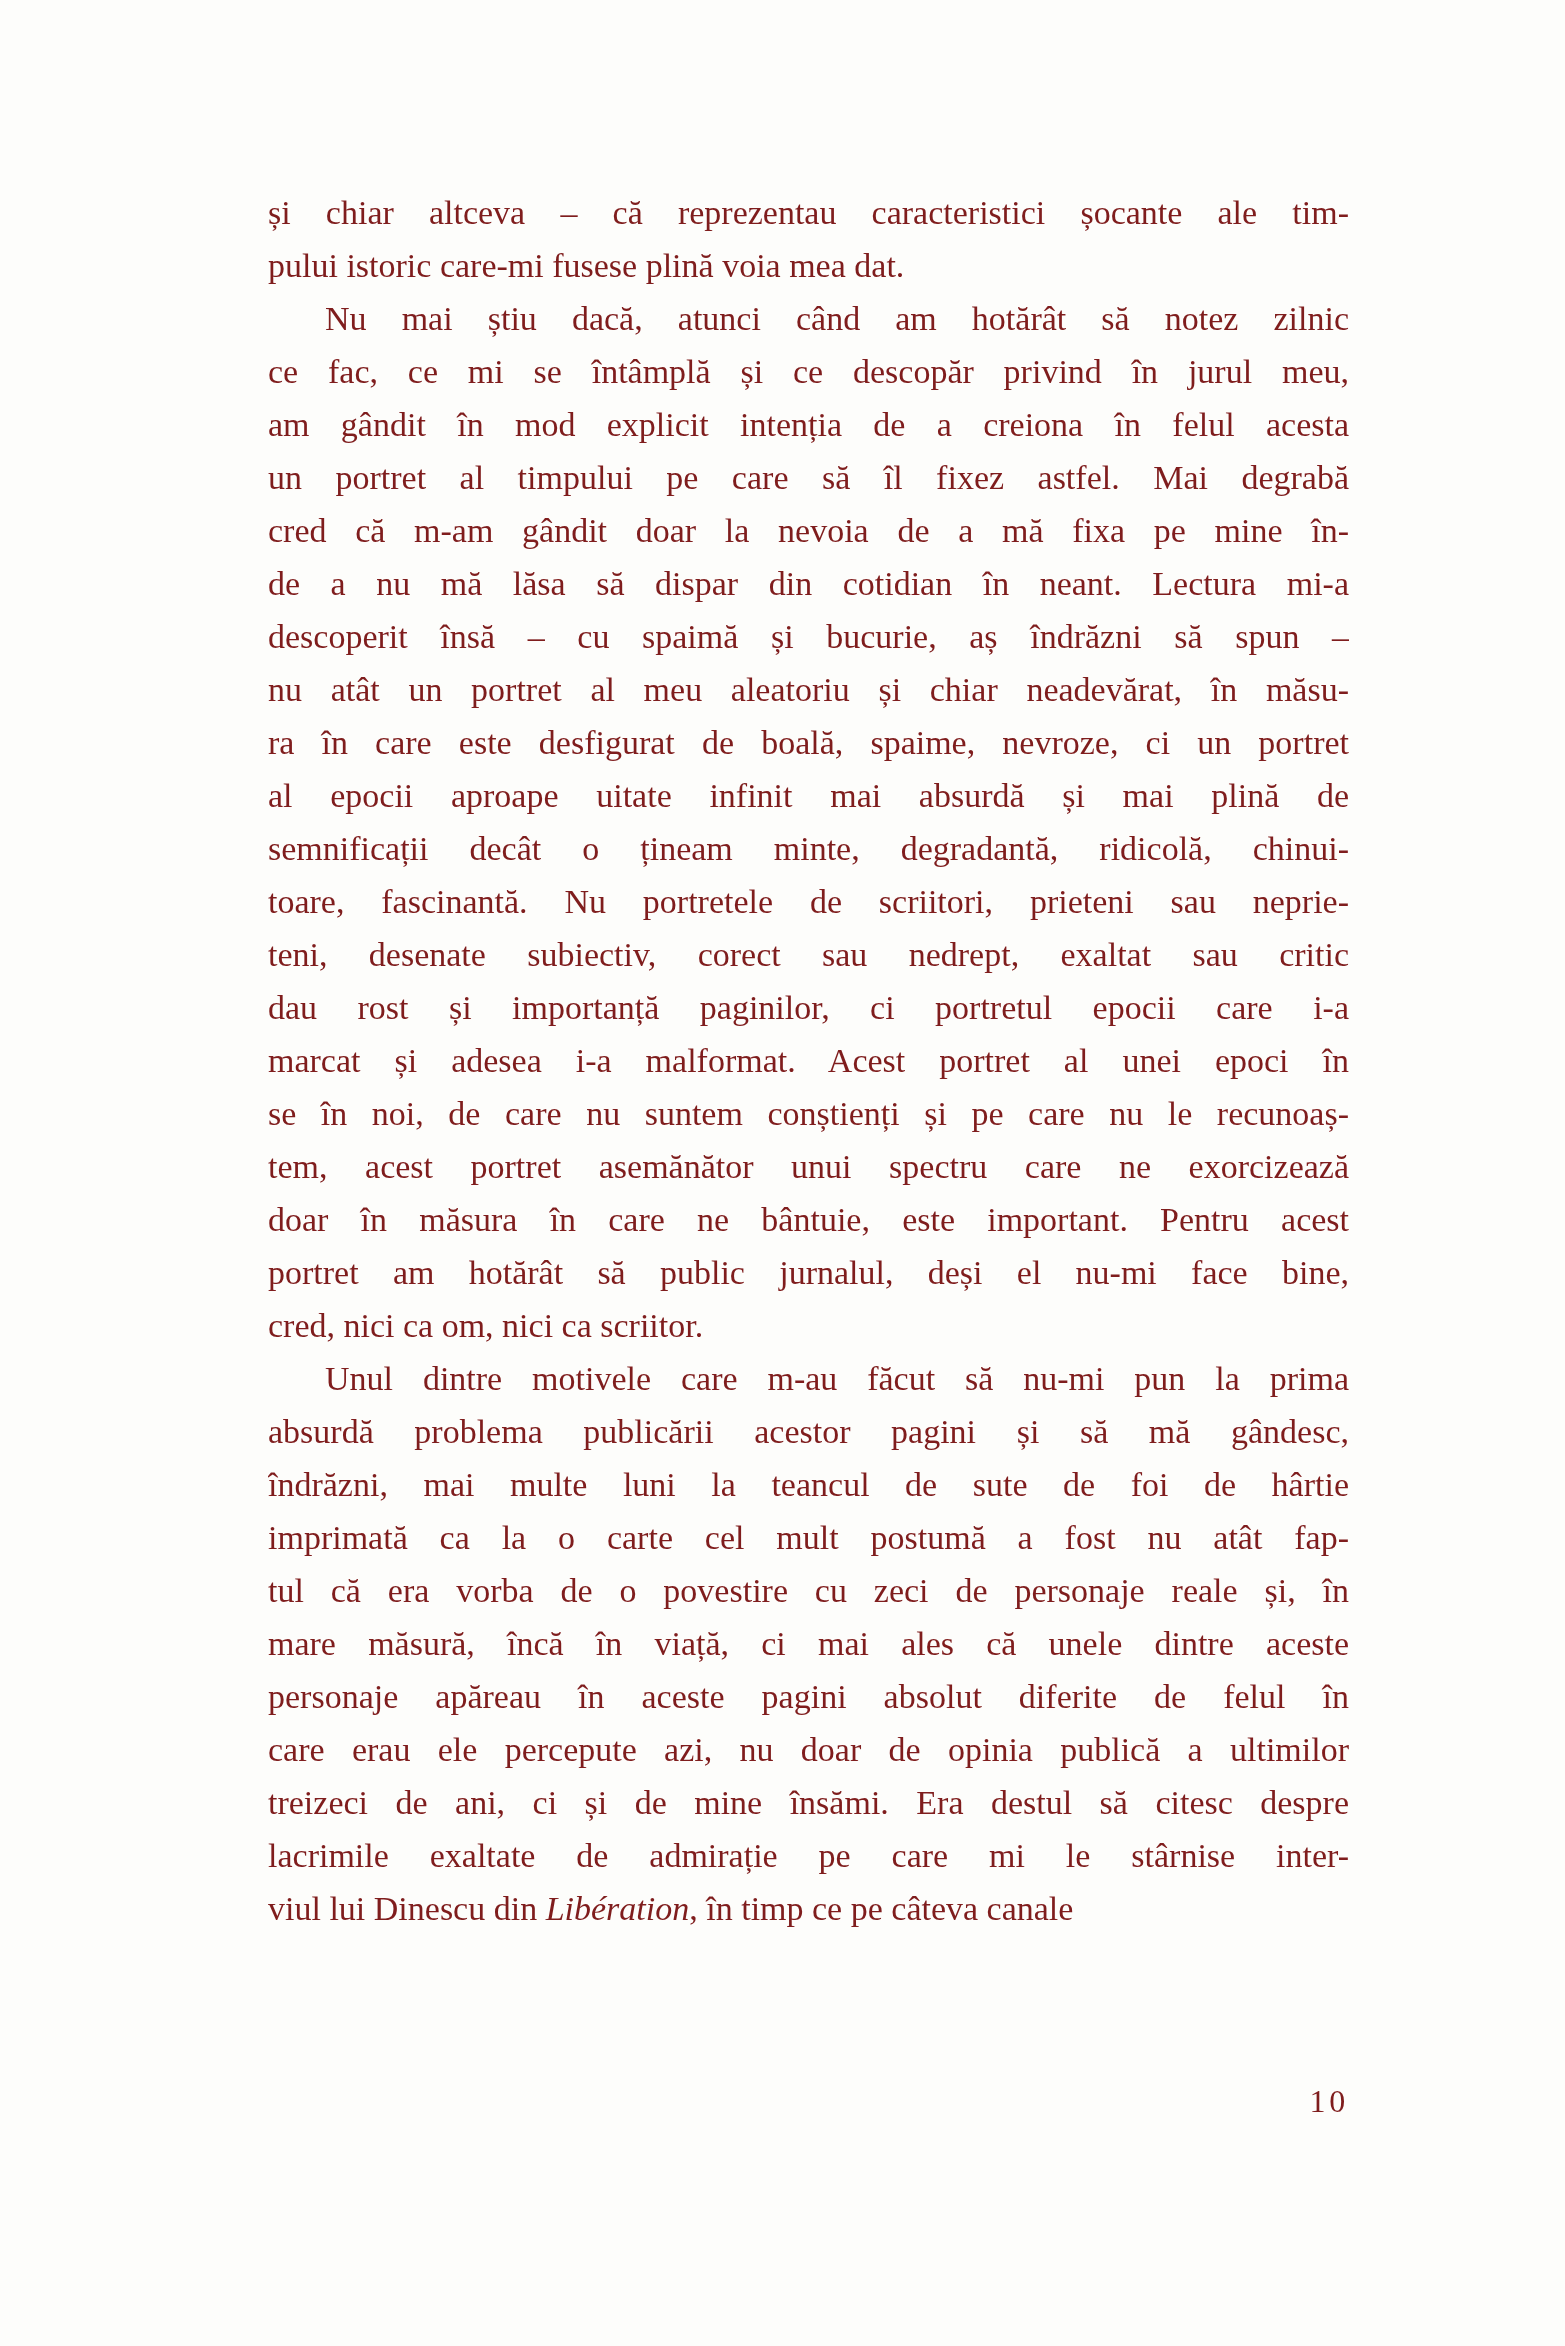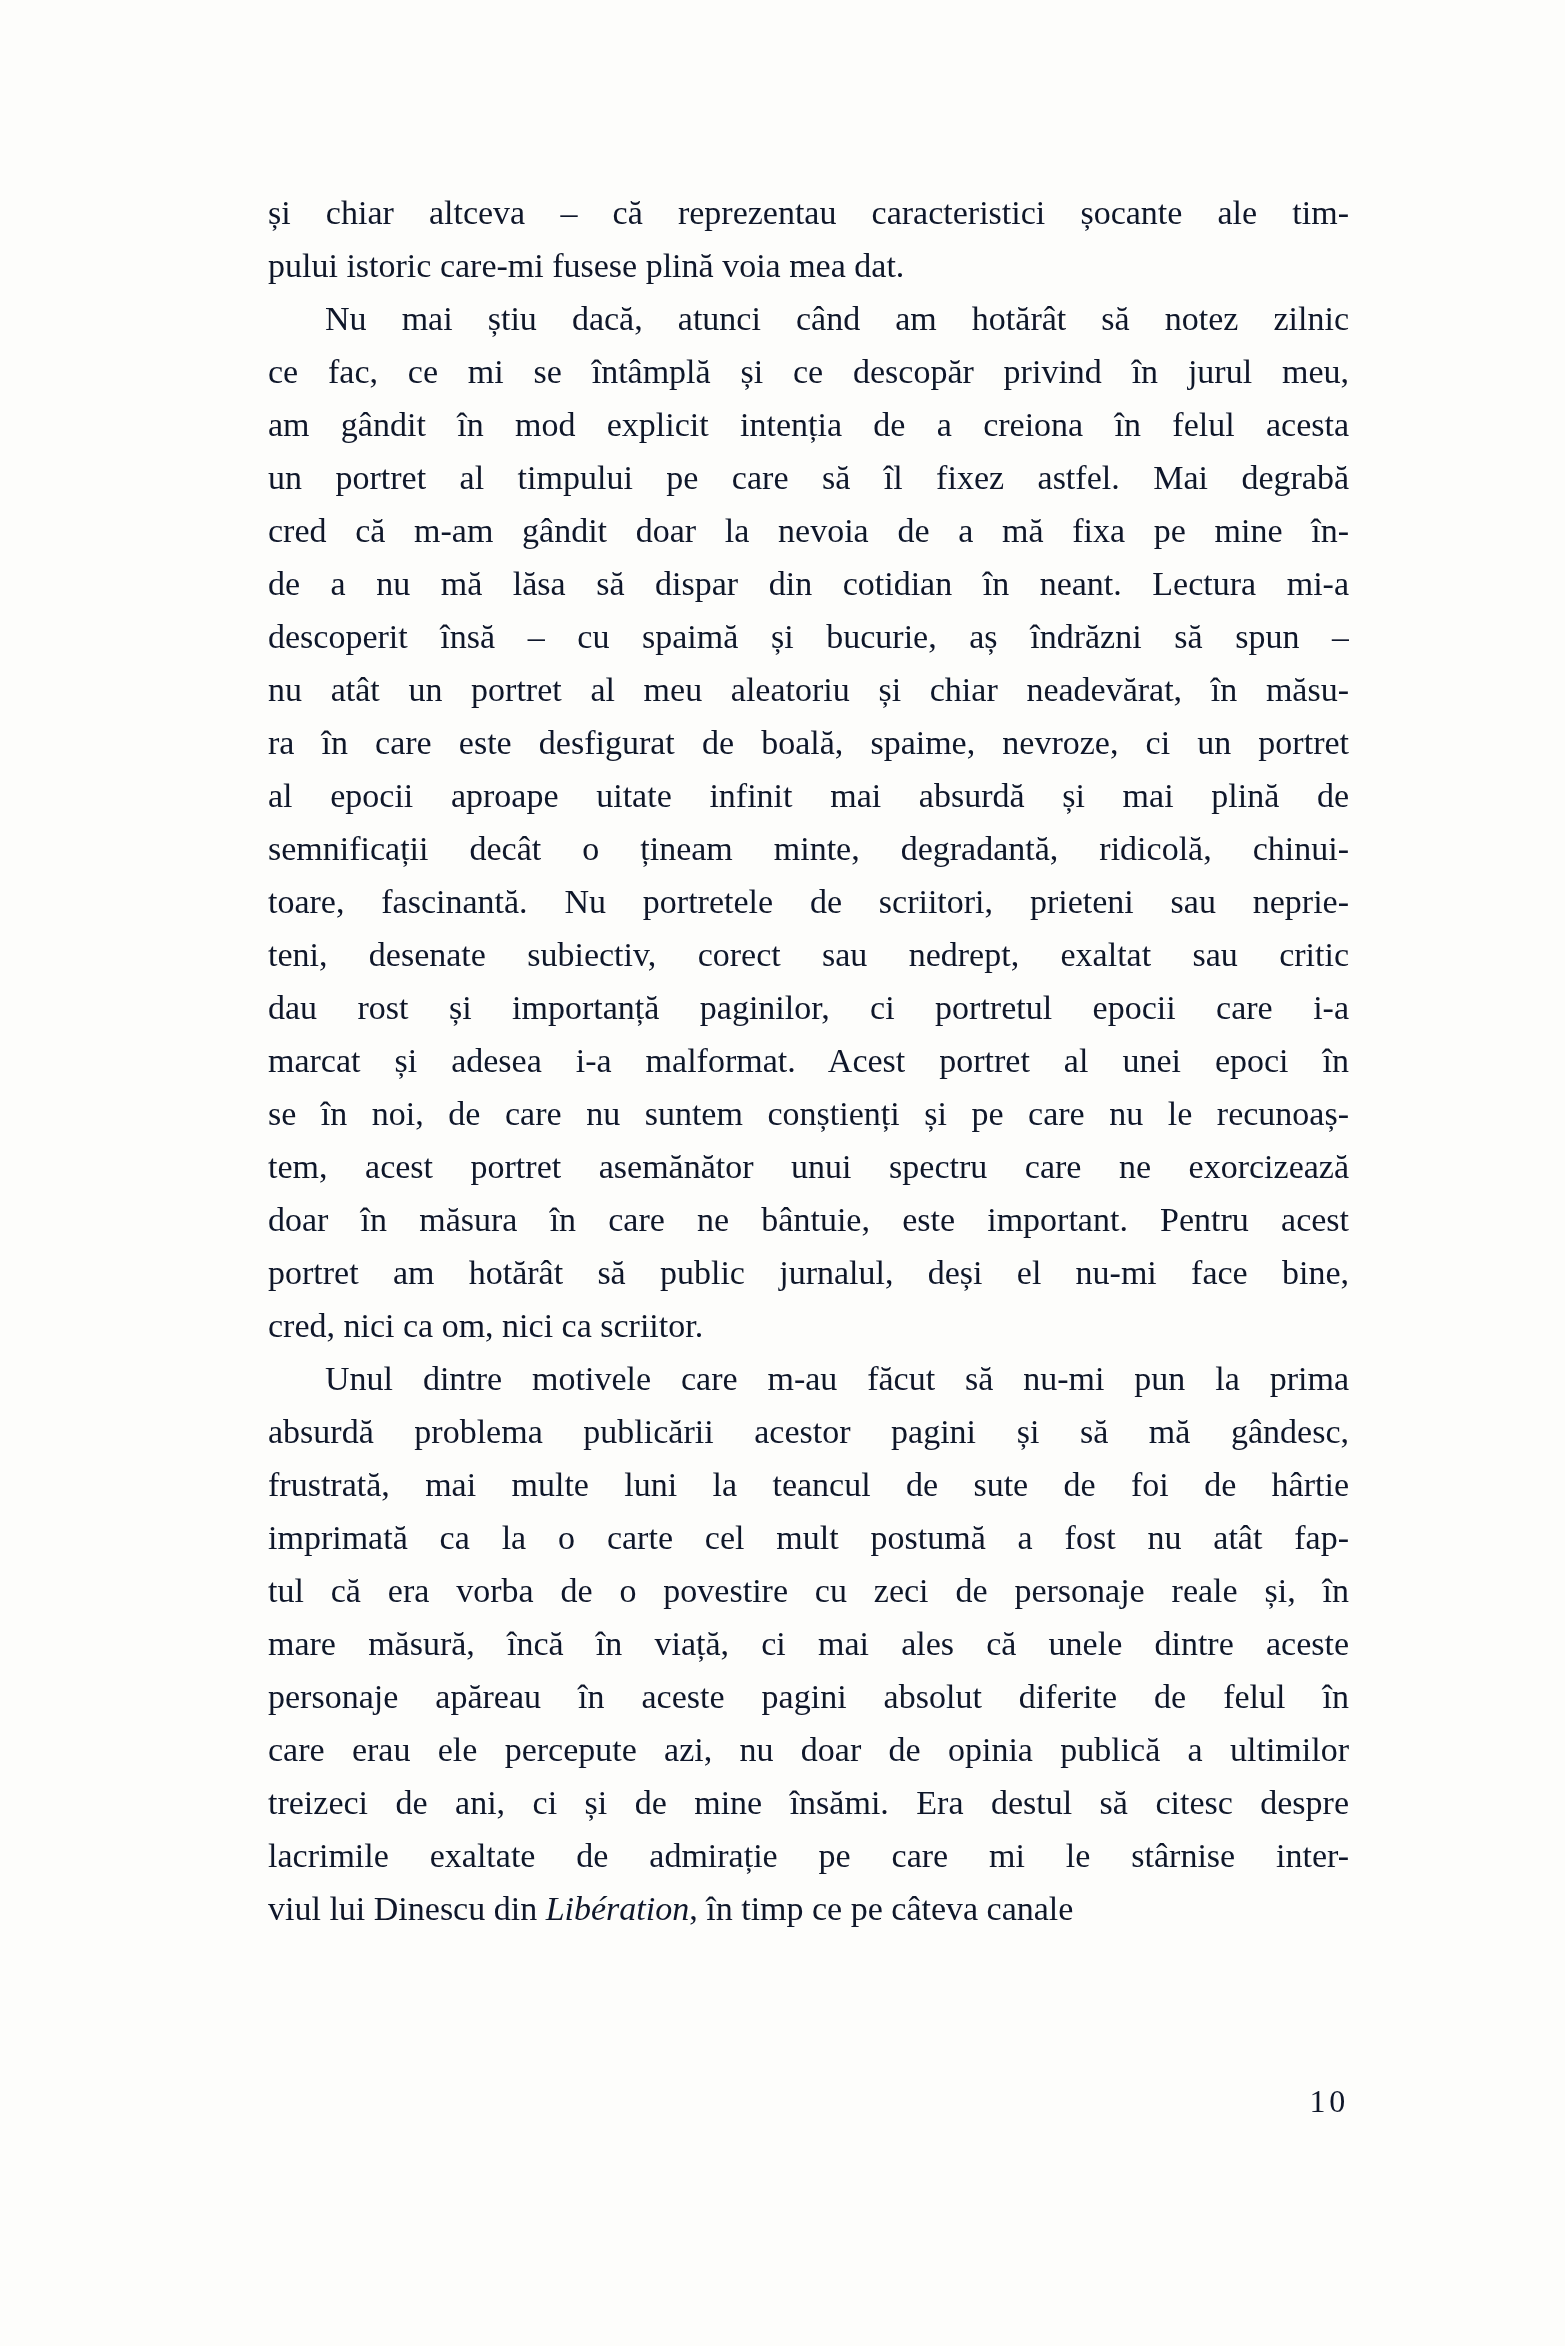--- a/index.html
+++ b/index.html
@@ -7,21 +7,21 @@
     padding: 0;
     background: #e9e9e9;
   }
   .page {
     position: relative;
     width: 1565px;
     height: 2347px;
     background: #fdfdfb;
     overflow: hidden;
     font-family: "Liberation Serif", "DejaVu Serif", serif;
-    color: #0f172a;
+    color: #7f1d1d;
   }
   .text-block {
     position: absolute;
     left: 268px;
     top: 186px;
     width: 1081px;
     font-size: 34px;
     line-height: 53px;
     letter-spacing: 0px;
   }
@@ -76,21 +76,21 @@
       <div class="line"><span>teni, desenate subiectiv, corect sau nedrept, exaltat sau critic</span></div>
       <div class="line"><span>dau rost și importanță paginilor, ci portretul epocii care i-a</span></div>
       <div class="line"><span>marcat și adesea i-a malformat. Acest portret al unei epoci în</span></div>
       <div class="line"><span>se în noi, de care nu suntem conștienți și pe care nu le recunoaș-</span></div>
       <div class="line"><span>tem, acest portret asemănător unui spectru care ne exorcizează</span></div>
       <div class="line"><span>doar în măsura în care ne bântuie, este important. Pentru acest</span></div>
       <div class="line"><span>portret am hotărât să public jurnalul, deși el nu-mi face bine,</span></div>
       <div class="line last"><span>cred, nici ca om, nici ca scriitor.</span></div>
       <div class="line indent"><span>Unul dintre motivele care m-au făcut să nu-mi pun la prima</span></div>
       <div class="line"><span>absurdă problema publicării acestor pagini și să mă gândesc,</span></div>
-      <div class="line"><span>frustrată, mai multe luni la teancul de sute de foi de hârtie</span></div>
+      <div class="line"><span>îndrăzni, mai multe luni la teancul de sute de foi de hârtie</span></div>
       <div class="line"><span>imprimată ca la o carte cel mult postumă a fost nu atât fap-</span></div>
       <div class="line"><span>tul că era vorba de o povestire cu zeci de personaje reale și, în</span></div>
       <div class="line"><span>mare măsură, încă în viață, ci mai ales că unele dintre aceste</span></div>
       <div class="line"><span>personaje apăreau în aceste pagini absolut diferite de felul în</span></div>
       <div class="line"><span>care erau ele percepute azi, nu doar de opinia publică a ultimilor</span></div>
       <div class="line"><span>treizeci de ani, ci și de mine însămi. Era destul să citesc despre</span></div>
       <div class="line"><span>lacrimile exaltate de admirație pe care mi le stârnise inter-</span></div>
       <div class="line last"><span>viul lui Dinescu din </span><em>Libération</em><span>, în timp ce pe câteva canale</span></div>
     </div>
   <div class="page-number">10</div>

